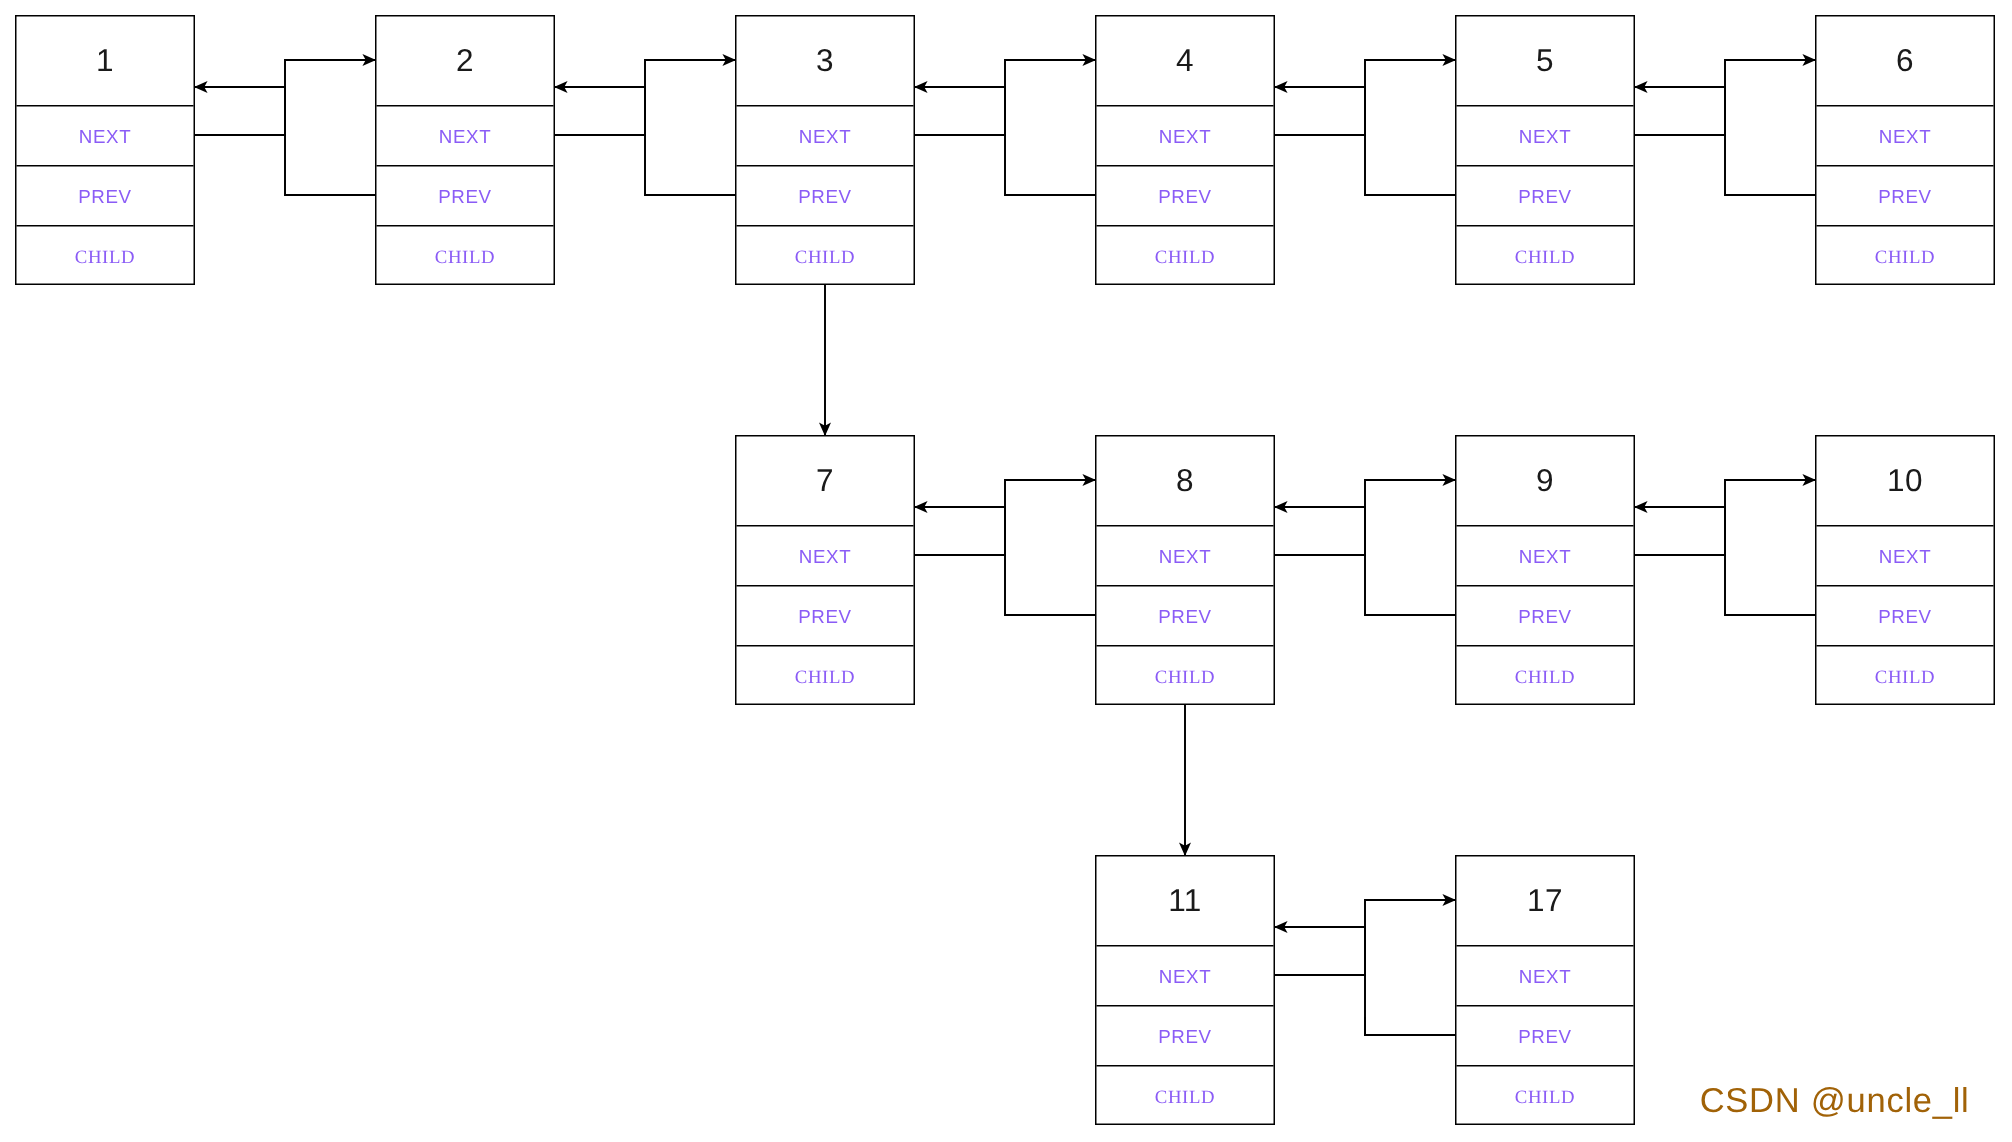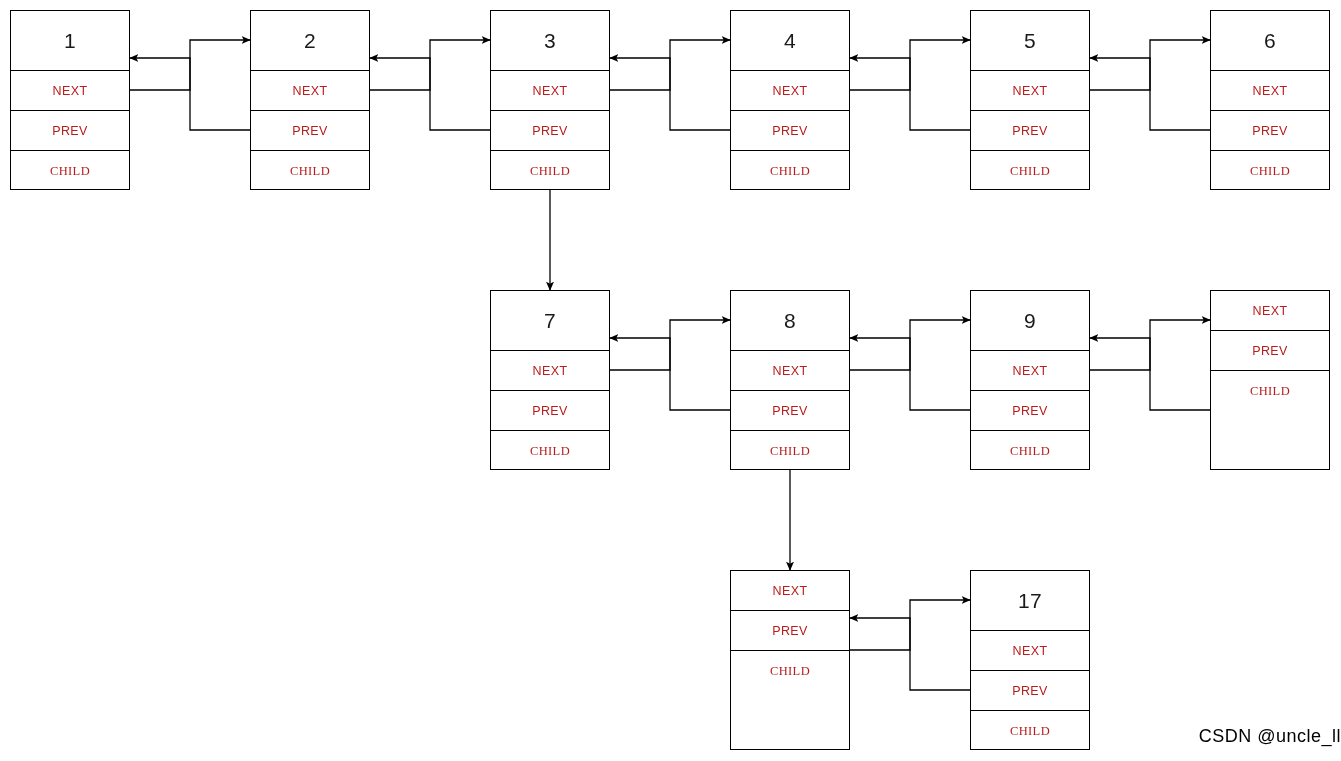--- a/index.html
+++ b/index.html
@@ -50,33 +50,33 @@
     letter-spacing: 0.3px;
   }
   .node-field {
     box-sizing: border-box;
     height: 40px;
     border-bottom: 1.3px solid #000000;
     display: flex;
     align-items: center;
     justify-content: center;
     font-size: 12.5px;
-    color: #b91c1c;
+    color: #8b5cf6;
     letter-spacing: 0.4px;
   }
   .node-field.last {
     border-bottom: none;
     font-family: Liberation Serif, serif;
   }
   #watermark {
     position: absolute;
-    right: 0;
+    right: 28px;
     bottom: 14px;
-    font-size: 18px;
-    color: #000000;
+    font-size: 23px;
+    color: #a16207;
     letter-spacing: 0.5px;
     user-select: none;
   }
 </style>
 </head>
 <body>
 
 <div id="canvas">
 
   <svg id="edge-layer" viewBox="0 0 1341 761" width="1341" height="761" xmlns="http://www.w3.org/2000/svg">
@@ -161,25 +161,27 @@
         <div class="node-field">PREV</div>
         <div class="node-field last">CHILD</div>
       </div>
       <div class="node" style="left: 970px; top: 290px;">
         <div class="node-header">9</div>
         <div class="node-field">NEXT</div>
         <div class="node-field">PREV</div>
         <div class="node-field last">CHILD</div>
       </div>
       <div class="node" style="left: 1210px; top: 290px;">
+        <div class="node-header">10</div>
         <div class="node-field">NEXT</div>
         <div class="node-field">PREV</div>
         <div class="node-field last">CHILD</div>
       </div>
       <div class="node" style="left: 730px; top: 570px;">
+        <div class="node-header">11</div>
         <div class="node-field">NEXT</div>
         <div class="node-field">PREV</div>
         <div class="node-field last">CHILD</div>
       </div>
       <div class="node" style="left: 970px; top: 570px;">
         <div class="node-header">17</div>
         <div class="node-field">NEXT</div>
         <div class="node-field">PREV</div>
         <div class="node-field last">CHILD</div>
       </div>

